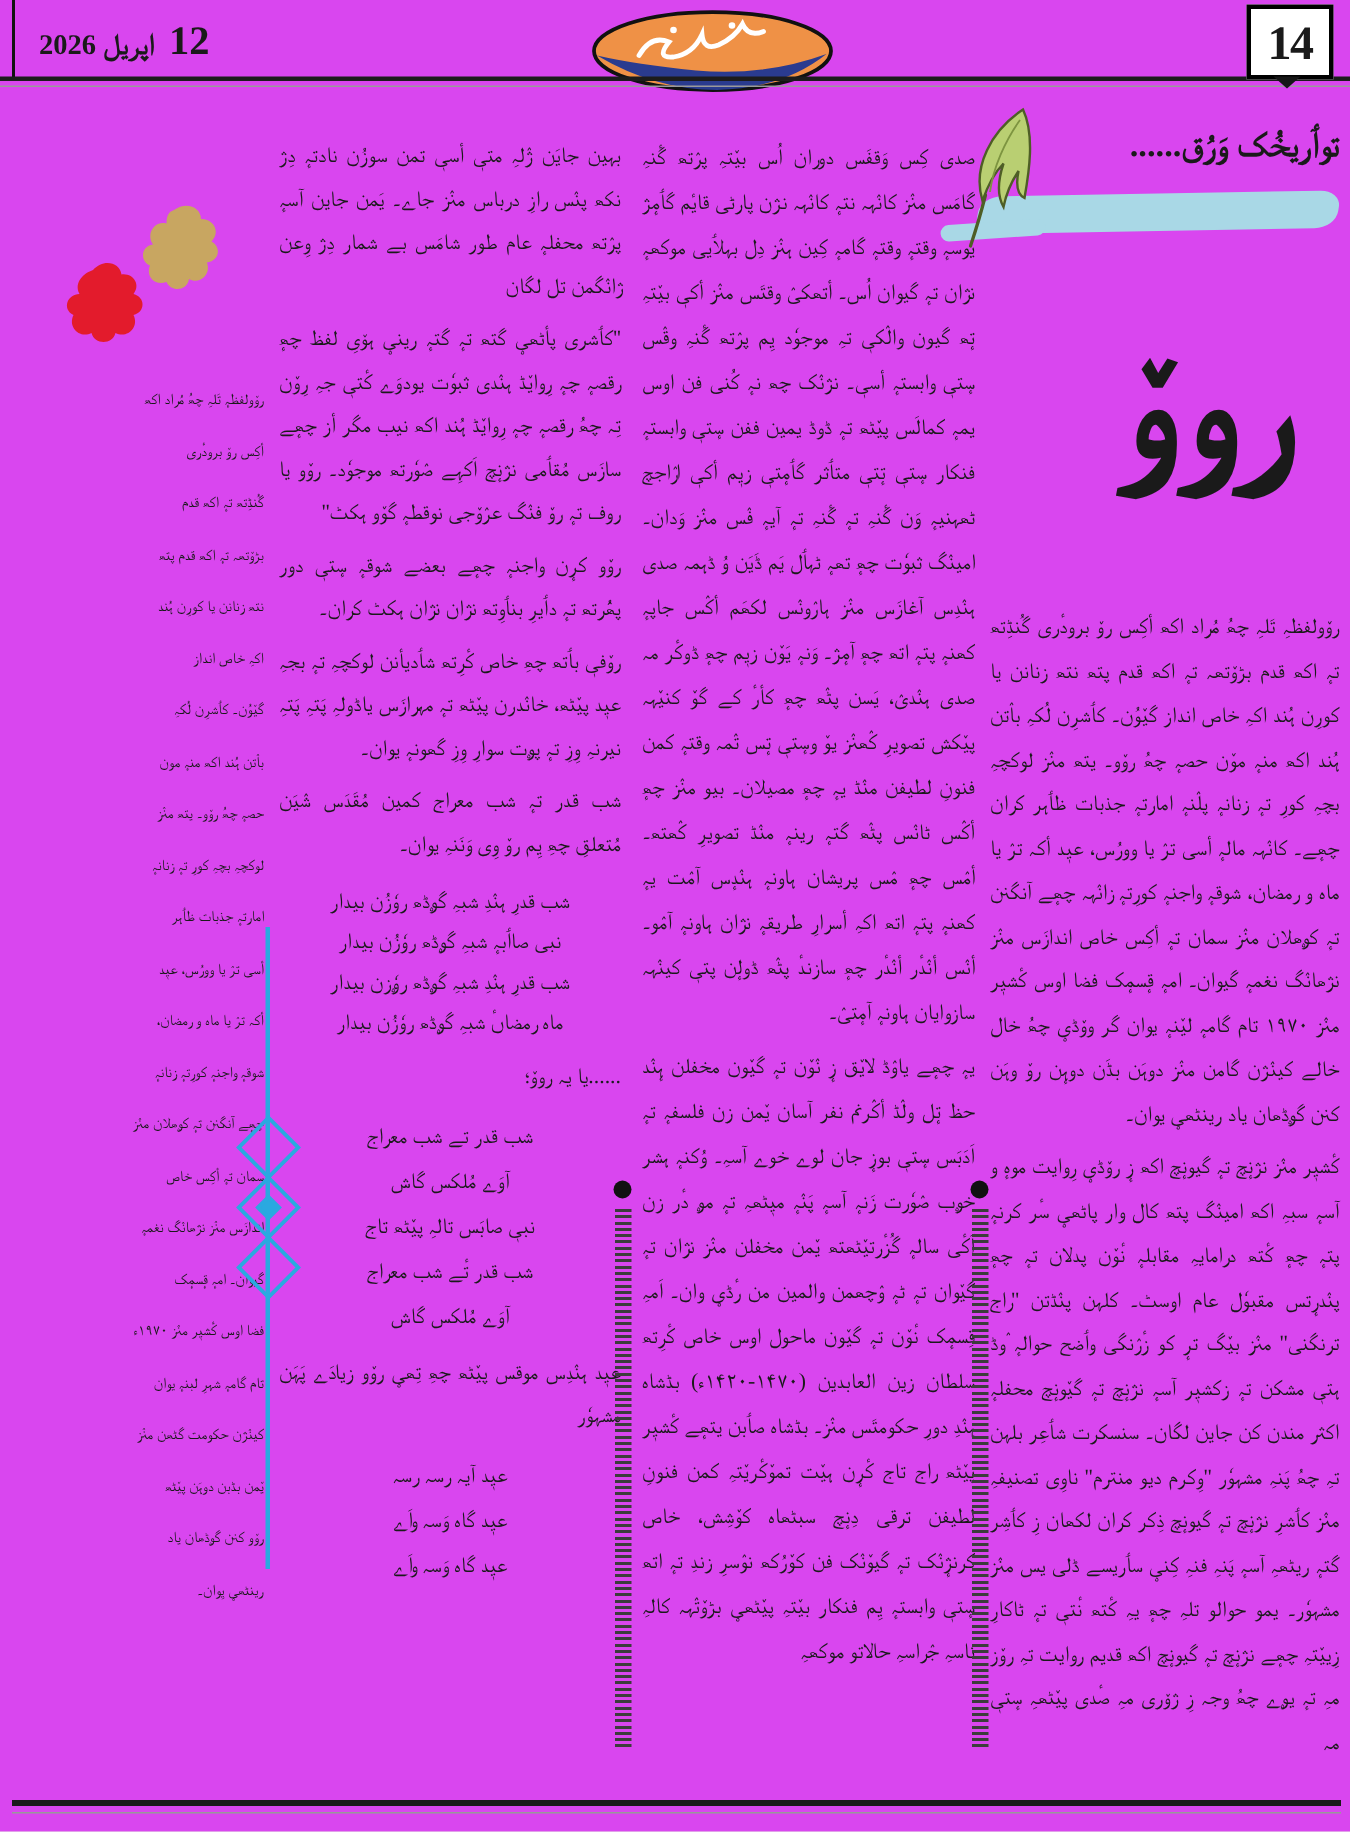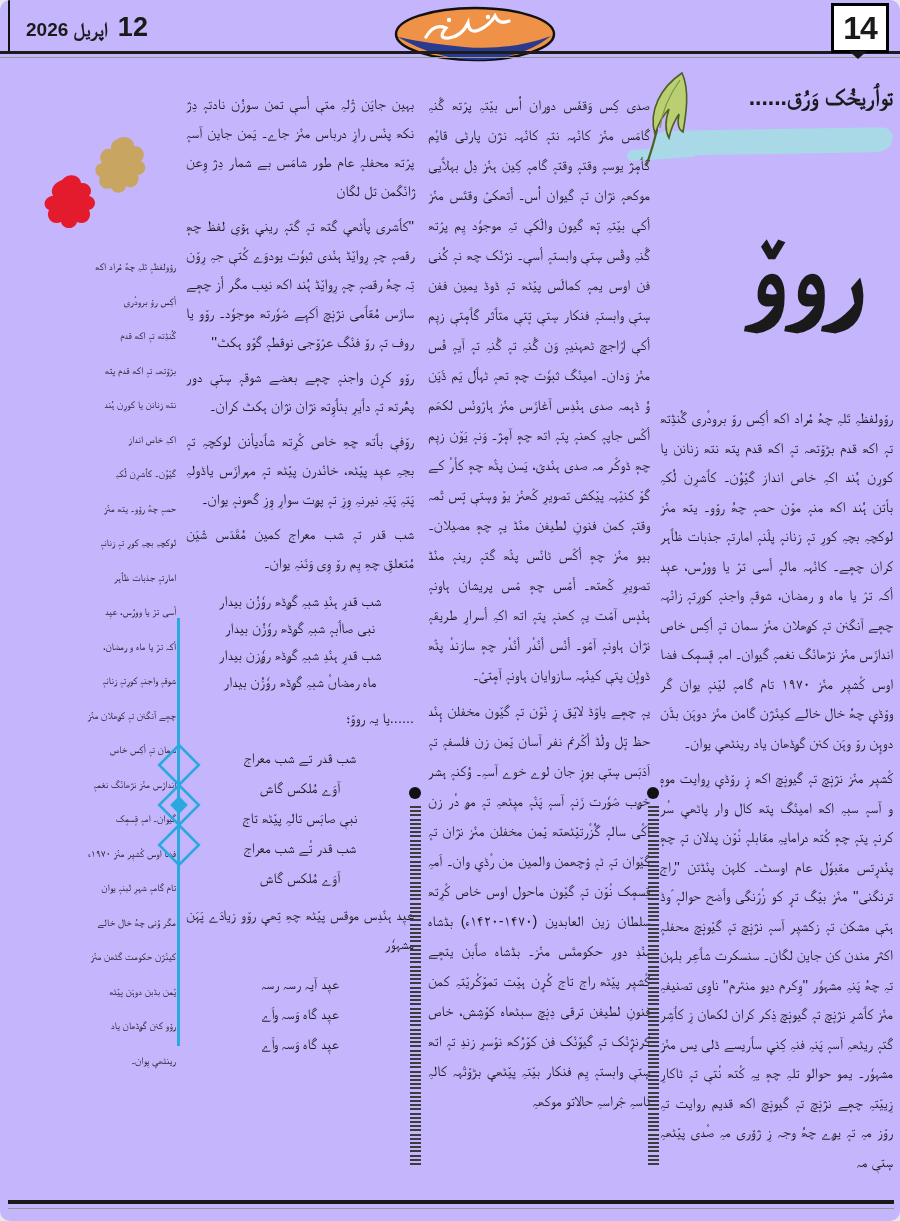--- a/index.html
+++ b/index.html
@@ -1,17 +1,17 @@
 <!DOCTYPE html>
 <html lang="ks" dir="rtl"><head>
 <meta charset="utf-8">
 <style>
   html,body{margin:0;padding:0;background:#e8e8e8;}
-  .page{position:relative;width:900px;height:1221px;background:#c4b5fd;margin:0 auto;
-        font-family:Liberation Sans, sans-serif;color:#1a1a1a;overflow:hidden;direction:rtl;border-radius:10px;}
+  .page{position:relative;width:900px;height:1221px;background:#d946ef;margin:0 auto;
+        font-family:Liberation Serif, serif;color:#1a1a1a;overflow:hidden;direction:rtl;}
   
   .left-tick{position:absolute;left:8px;top:0;width:2px;height:52px;background:#111;}
   .masthead-rule{position:absolute;left:0;top:51px;width:900px;height:3px;background:#1c1c1c;}
   .masthead-rule2{position:absolute;left:0;top:57px;width:900px;height:1px;background:#9a9a9a;}
   .date{position:absolute;left:26px;top:12px;direction:rtl;white-space:nowrap;}
   .date .day{font-size:27px;font-weight:bold;letter-spacing:-1px;}
   .date .rest{font-size:19px;font-weight:bold;margin-right:6px;}
   .logo{position:absolute;left:392px;top:5px;width:166px;height:58px;}
   .pagenum-box{position:absolute;left:831px;top:3px;width:52px;height:44px;border:3px solid #000000;
         background:#fff;display:flex;align-items:center;justify-content:center;
@@ -103,33 +103,33 @@
       <path d="M38,22 c7,-8 18,-5 19,3 c8,-1 13,7 8,13 c8,2 8,12 0,14 c4,8 -4,16 -12,12 c-2,8 -14,8 -16,0 c-8,4 -16,-4 -12,-12 c-8,-4 -4,-14 4,-14 c-4,-8 3,-14 9,-16 z" fill="#e31b2c" transform="translate(-14,24)"></path>
     </svg>
     <div class="lead-lines">
         <div class="lead-line">روٚولفظہٕ تَلہِ چھُ مُراد اکھ</div>
         <div class="lead-line">أکِس روٚ برودٔری</div>
         <div class="lead-line">گُنڈِتھ تہٕ اکھ قدم</div>
         <div class="lead-line">بڑوٚتھہ تہٕ اکھ قدم پتھ</div>
         <div class="lead-line">نتھ زنانن یا کورِن ہُند</div>
         <div class="lead-line">اکہِ خاص انداز</div>
         <div class="lead-line">گیٚوُن۔ کٲشرِن لُکہِ</div>
+        <div class="lead-line">باٛتن ہُند اکھ منہٕ مون</div>
         <div class="lead-line">حصہٕ چھُ روٚو۔ یتھ منٛز</div>
         <div class="lead-line">لوکچہِ بچہِ کورِ تہٕ زنانہٕ</div>
         <div class="lead-line">امارتہٕ جذبات ظٲہر</div>
         <div class="lead-line">أسی ترٛ یا وورُس، عیٖد</div>
         <div class="lead-line">أکہ ترٛ یا ماہ و رمضان،</div>
         <div class="lead-line">شوقہٕ واجنہٕ کورِتہٕ زنانہٕ</div>
         <div class="lead-line">چھٕے آنگنن تہٕ کۄھلان منٛز</div>
         <div class="lead-line">سمان تہٕ أکِس خاص</div>
         <div class="lead-line">اندازَس منٛز نژھانٛگ نغمہٕ</div>
         <div class="lead-line">گیوان۔ امہٕ قٕسمٕک</div>
         <div class="lead-line">فضا اوس کٔشیٖر منٛز ۱۹۷۰ء</div>
         <div class="lead-line">تام گامہٕ شہرِ لبنہٕ یوان</div>
-        <div class="lead-line">مگر وُنی چھُ خال خالے</div>
         <div class="lead-line">کینٛژن حکومت گٹھن منٛز</div>
         <div class="lead-line">یٚمن بڈبن دوہَن پیٚٹھ</div>
         <div class="lead-line">روٚو کنن گۄڈھان یاد</div>
         <div class="lead-line">رینٹھؠ یِوان۔</div>
       </div>
   </div>
 
   <div class="col col2">
     <p>بہین جایَن ژٛلہِ متیٖ أسیٖ تمن سوزُن نادتہٕ دِژ نکھ پنٛس رازِ درباس منٛز جاے۔ یَمن جاین آسہٕ پرٛتھ محفلہٕ عام طور شامَس بے شمار دِژ وِعن ژانٛگمن تل لگان</p>
     <p>''کٲشری پأٹھؠ گتھ تہٕ گتہٕ رینؠ ہۆیِ لفظ چھٕ رقصہٕ چہٕ رِوایٚڈ ہنٛدی ثبوٗت یودوَے کٔتیٖ جہِ رِوٚن تِہ چھُ رقصہٕ چہٕ رِوایٚڈ ہُند اکھ نیب مگر أز چھٕے سازَس مُقٲمی نژنٕچ اَکہِے صٛوٗرتھ موجوٗد۔ روٚو یا روف تہٕ روٚ فنٛگ عرٛوٚجی نوقطہٕ گوٚو ہکٹ''</p>

